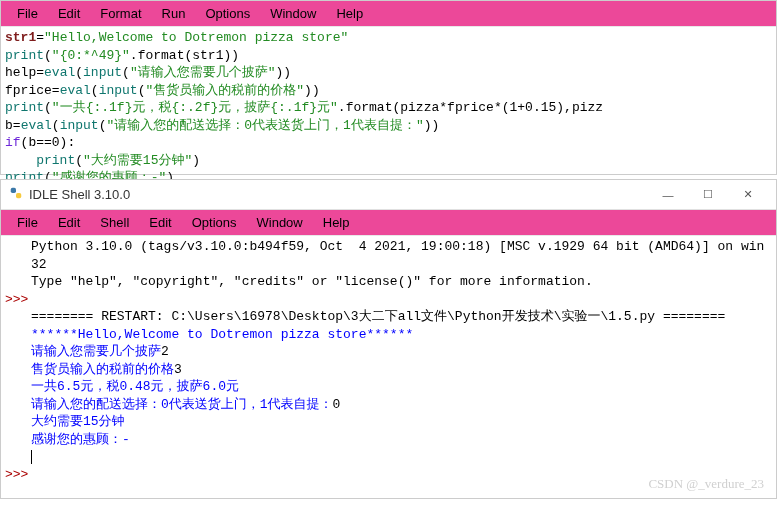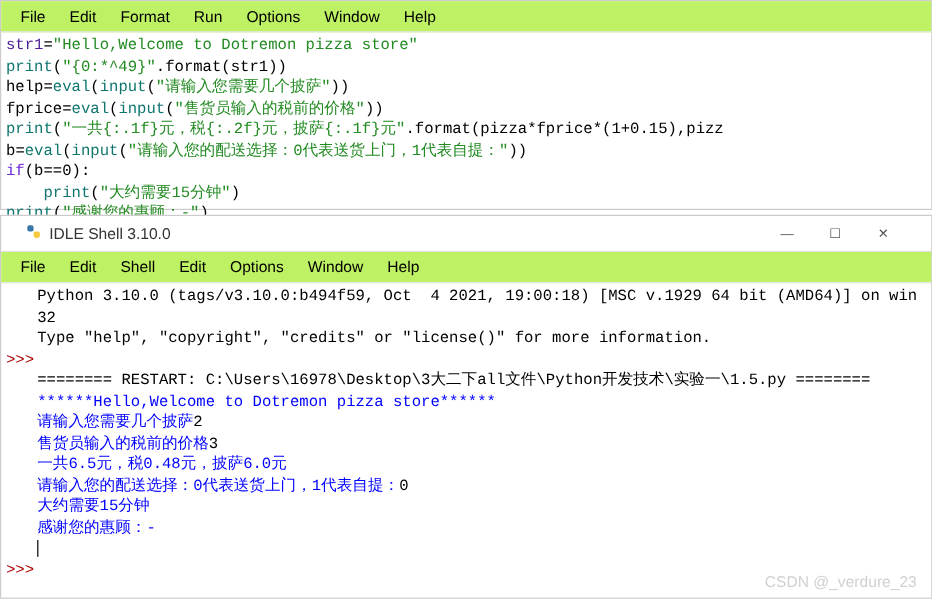--- a/index.html
+++ b/index.html
@@ -1,37 +1,37 @@
 <!DOCTYPE html>
 <html><head>
 <meta charset="utf-8">
 <style>
 * { box-sizing: border-box; margin: 0; padding: 0; }
 body { font-family: "Microsoft YaHei", sans-serif; font-size: 13px; background: #fff; width: 777px; height: 505px; overflow: hidden; color: #000; }
 .window { border: 1px solid #ccc; background: #fff; }
-.menubar { display: flex; padding: 2px 6px; border-bottom: 1px solid #e8e8e8; background: #bef264; align-items: center; }
+.menubar { display: flex; padding: 2px 6px; border-bottom: 1px solid #e8e8e8; background: #ec4899; align-items: center; }
 .menubar span { padding: 3px 10px; cursor: default; font-size: 13px; }
 .code-area { padding: 2px 4px; font-family: "Courier New", monospace; font-size: 13px; line-height: 1.35; white-space: pre; overflow: hidden; }
-.titlebar { display: flex; align-items: center; padding: 6px 20px; border-bottom: 1px solid #e0e0e0; }
+.titlebar { display: flex; align-items: center; padding: 6px 8px; border-bottom: 1px solid #e0e0e0; }
 .titlebar .icon { margin-right: 6px; font-size: 14px; }
 .titlebar .title { flex: 1; color: #333; font-size: 13px; }
 .winbtn { width: 40px; text-align: center; font-size: 11px; color: #555; }
 .shell-area { padding: 2px 4px; font-family: "Courier New", monospace; font-size: 13px; line-height: 1.35; display: flex; }
 .gutter { width: 26px; color: #a00; }
 .gutter div { height: 17.5px; }
 .shell-content { flex: 1; white-space: pre-wrap; word-break: break-all; }
 .top-window { height: 175px; }
 .bottom-window { margin-top: 4px; height: 320px; position: relative; }
-.c-var { color: #4c1d95; }
+.c-var { color: #7f1d1d; font-weight: bold; }
 .c-op { color: #000; }
 .c-str { color: #228b22; }
 .c-kw { color: #6d28d9; }
 .c-fn { color: #0f766e; }
 .c-blue { color: #00f; }
-.watermark { position: absolute; right: 12px; bottom: 6px; color: #d0d0d0; font-size: 13px; font-family: Liberation Sans, sans-serif; pointer-events: none; }
+.watermark { position: absolute; right: 12px; bottom: 6px; color: #d0d0d0; font-size: 13px; font-family: Liberation Serif, serif; pointer-events: none; }
 .cursor-line { display: inline-block; border-left: 1px solid #000; height: 14px; vertical-align: middle; }
 </style>
 </head>
 <body>
 
 <div class="window top-window">
   <div class="menubar">
     <span>File</span>
     <span>Edit</span>
     <span>Format</span>

